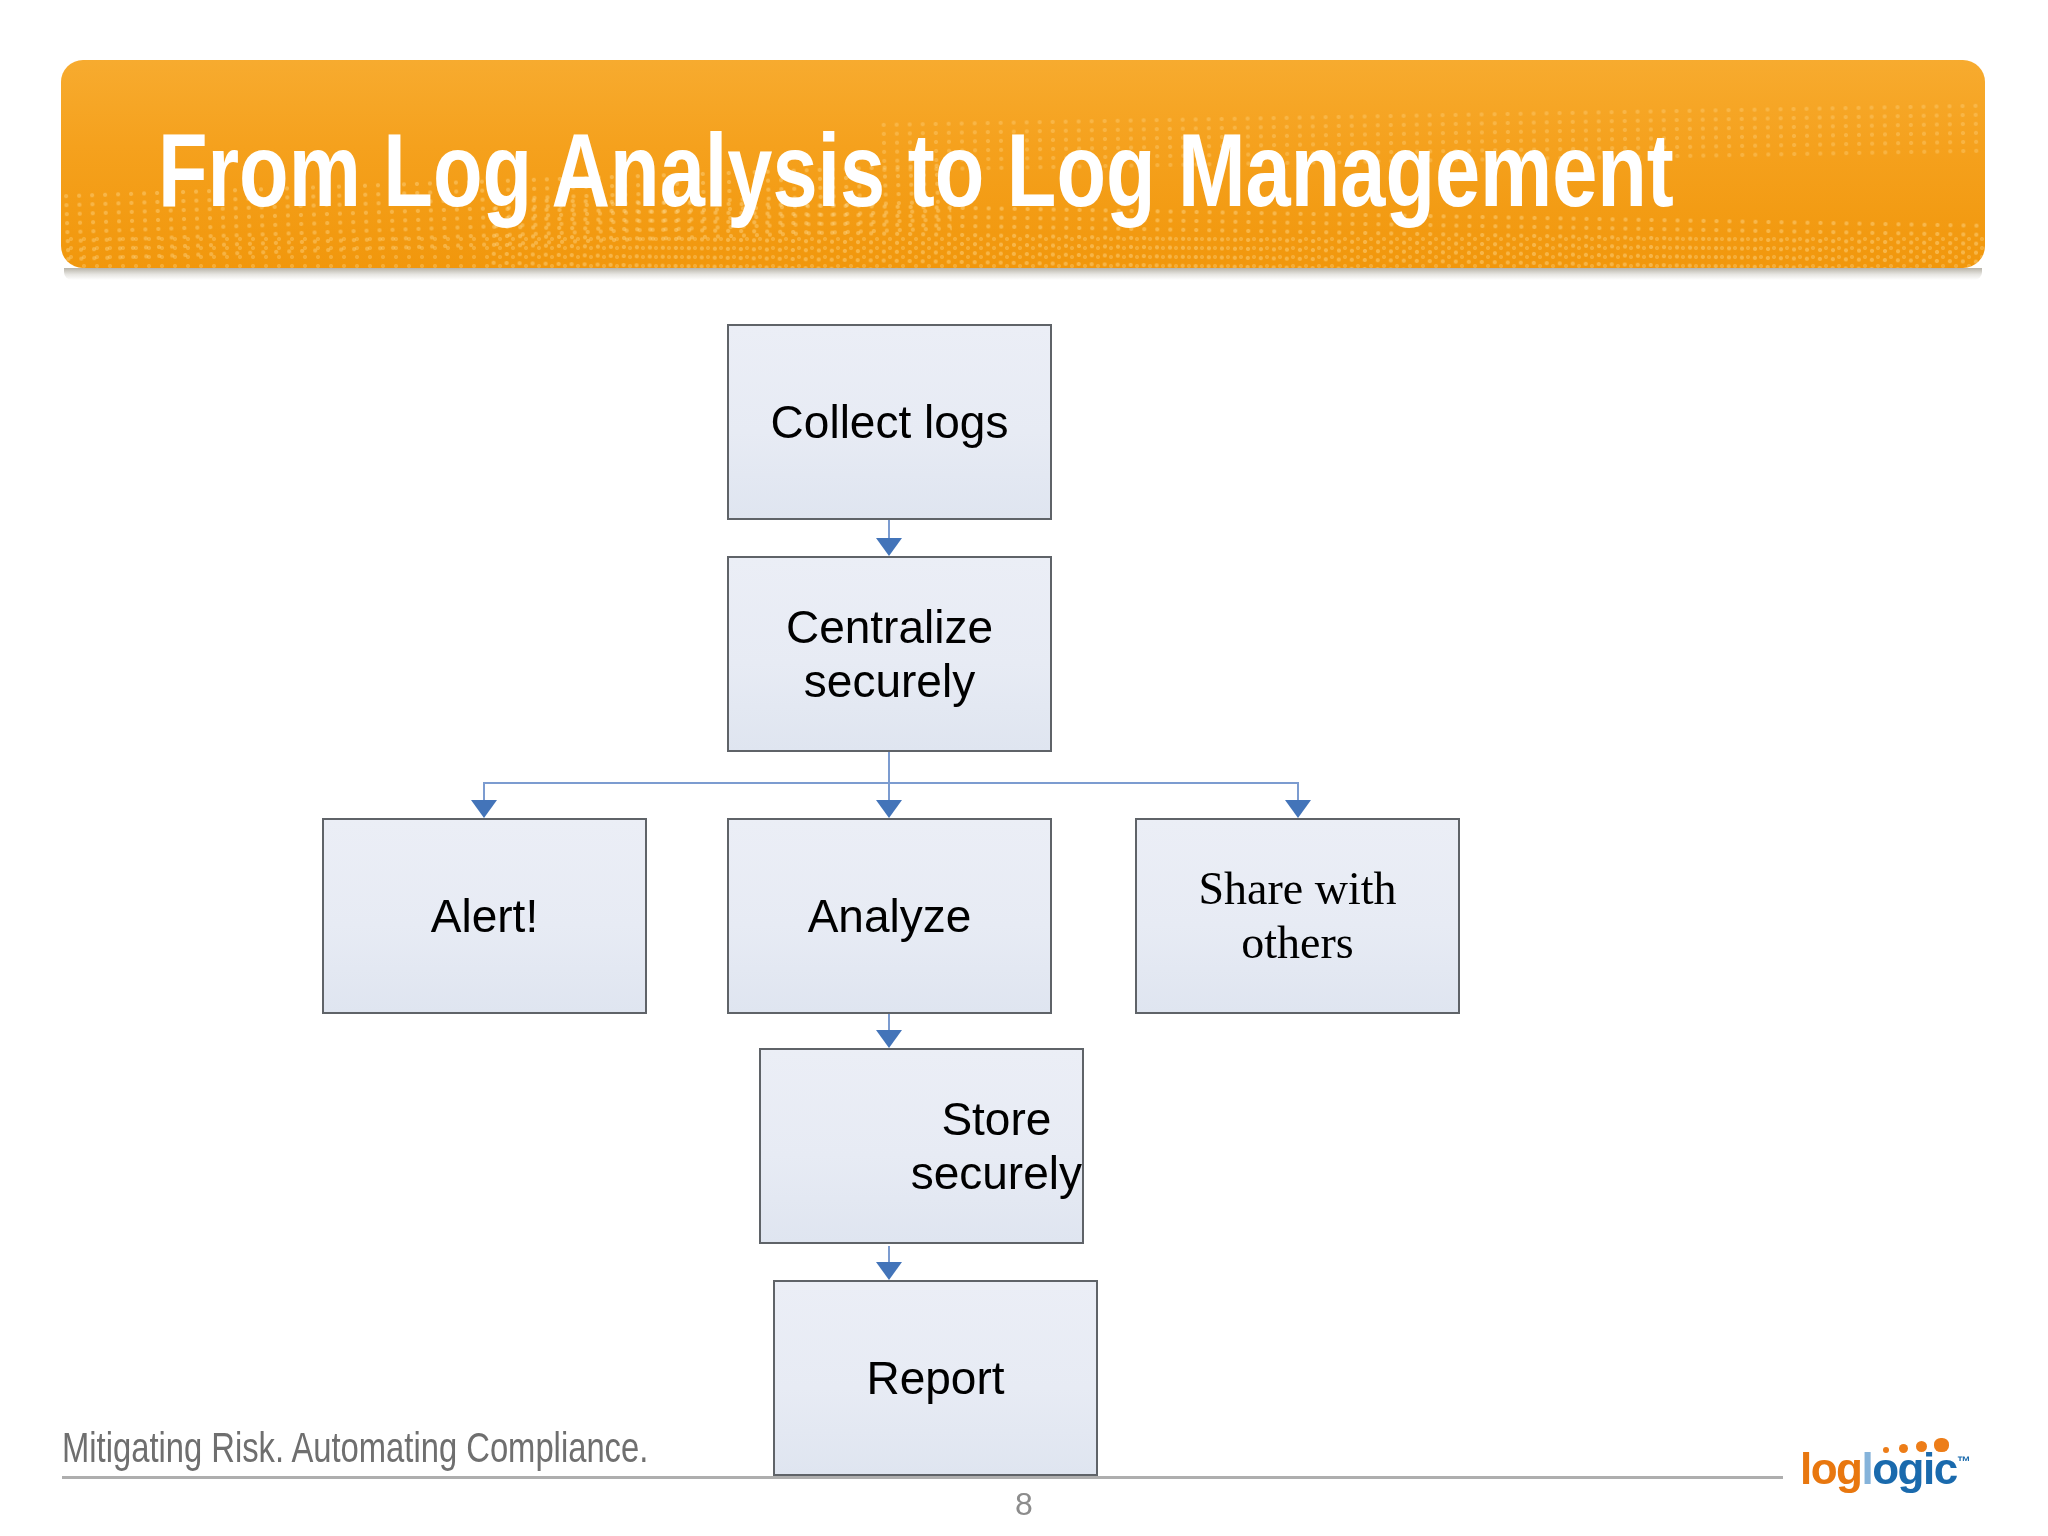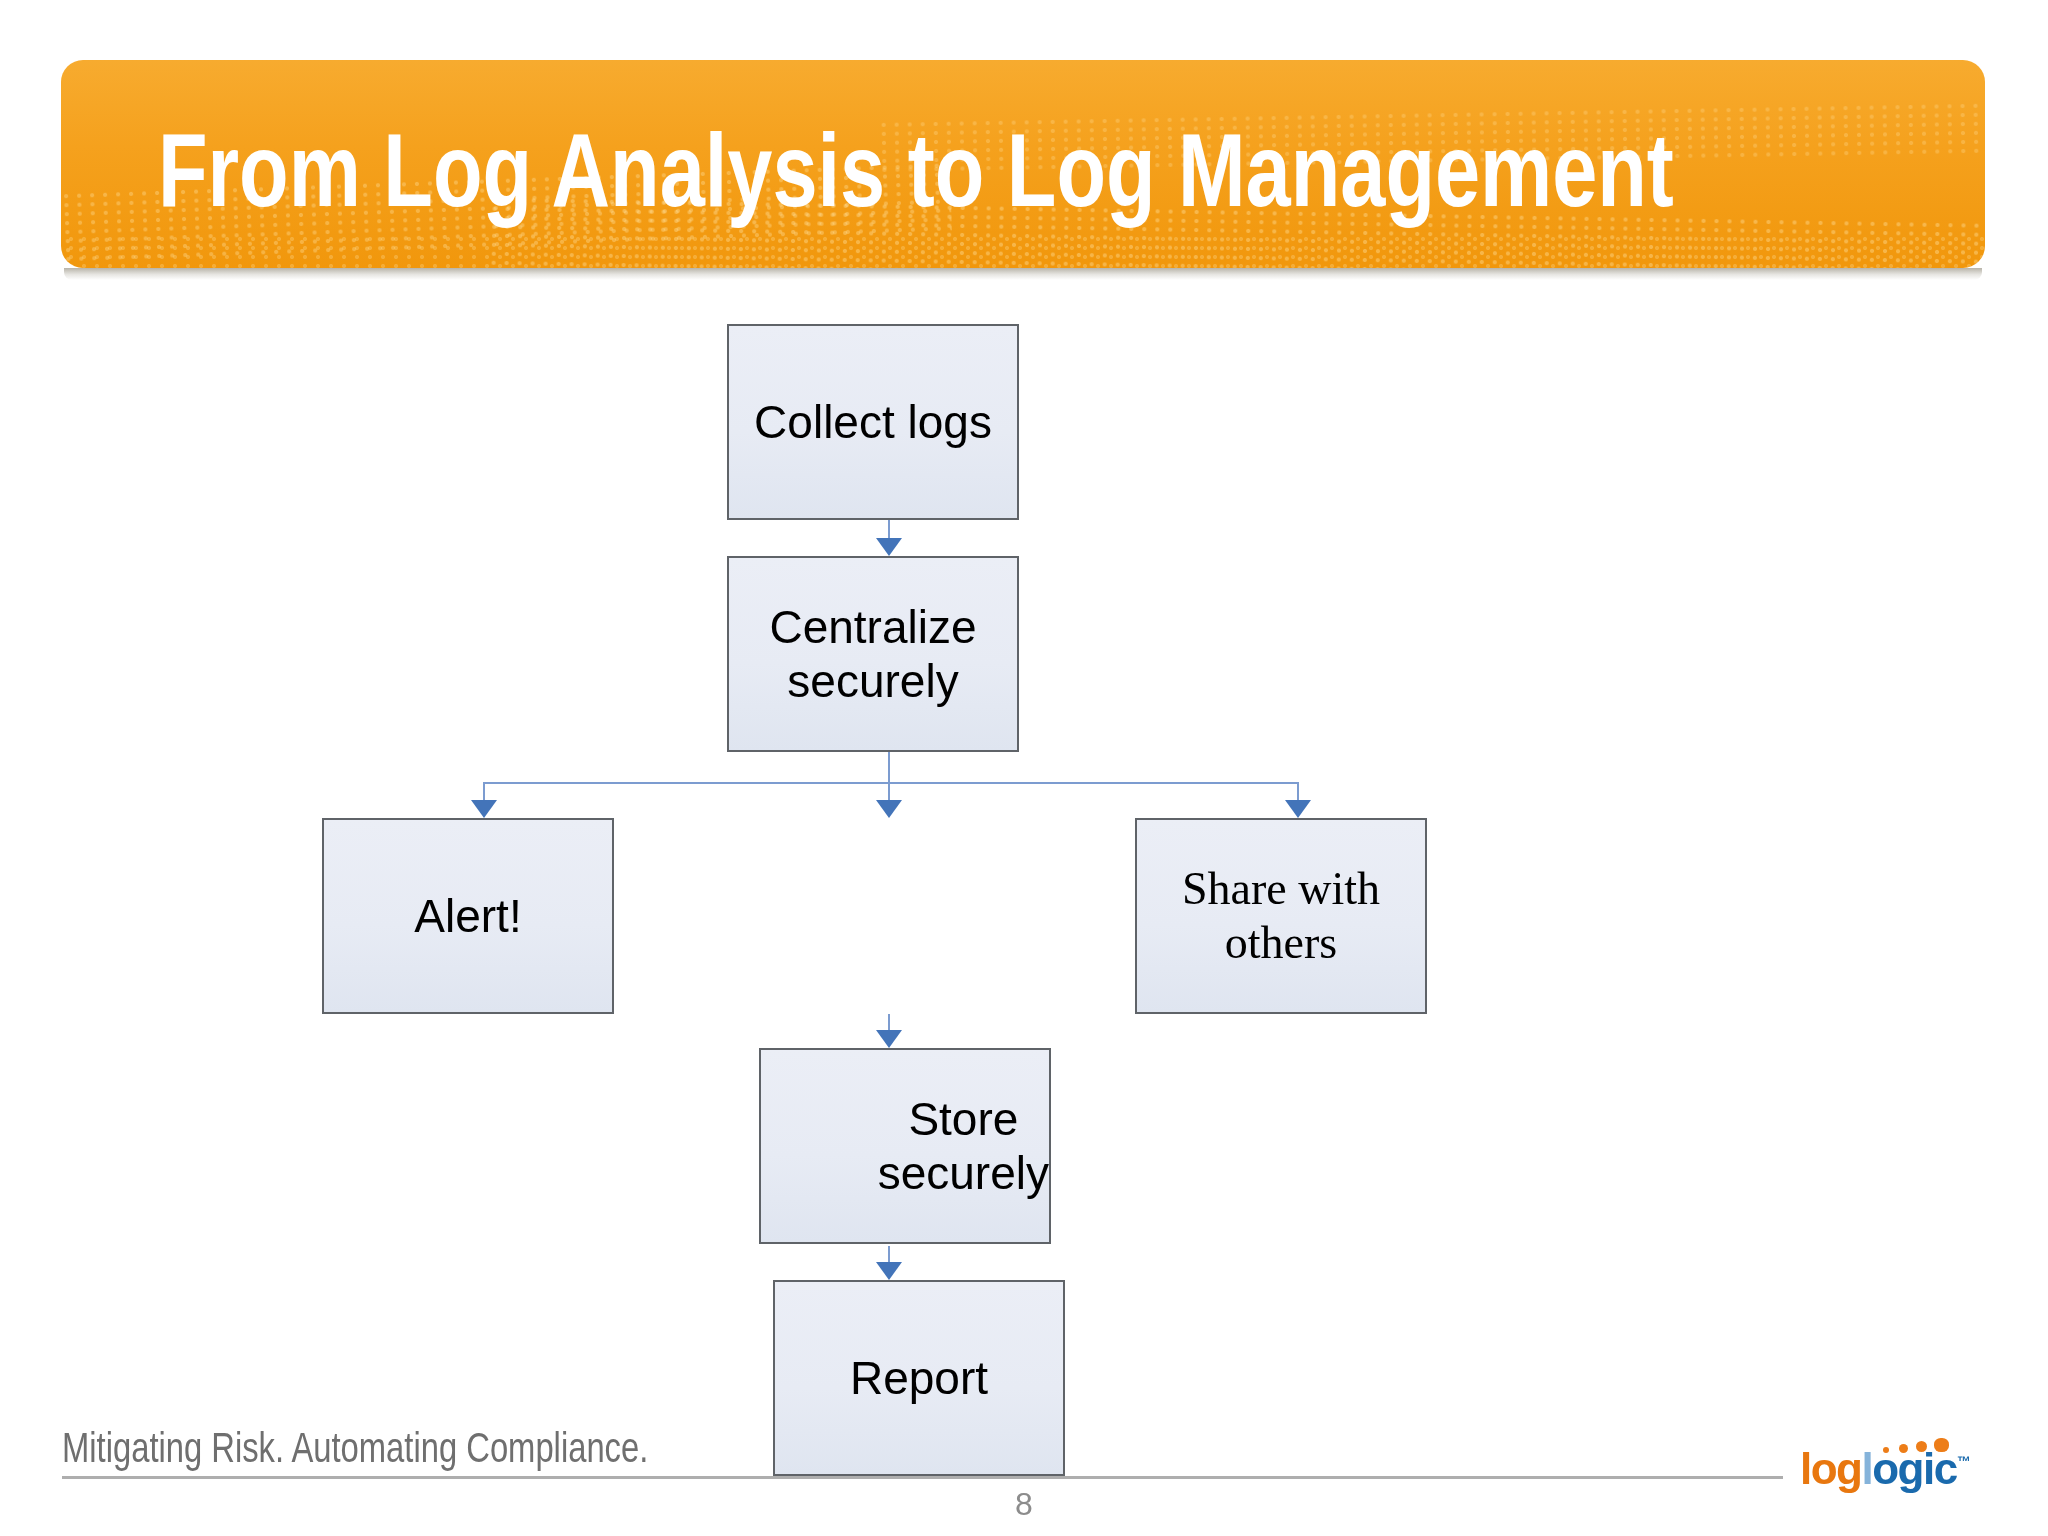--- a/index.html
+++ b/index.html
@@ -33,21 +33,21 @@
   .tex.t4{left:-6px;top:176px;width:1960px;height:40px;opacity:.30;}
   .slide-title{
     position:absolute;left:97px;top:0;height:208px;display:flex;align-items:center;
     color:#ffffff;font-size:104px;font-weight:bold;letter-spacing:0px;
     transform:scaleX(0.78);transform-origin:left center;white-space:nowrap;
     padding-top:6px;
   }
 
   
   .node{
-    position:absolute;width:292px;height:196px;box-sizing:border-box;
+    position:absolute;width:325px;height:196px;box-sizing:border-box;
     background:linear-gradient(180deg,#ebeef6 0%,#e7ebf4 55%,#dfe5f0 100%);
     border:2px solid #5f6368;
     display:flex;align-items:center;justify-content:center;text-align:center;
     font-size:46px;color:#000;line-height:1.18;white-space:pre-line;
     z-index:2;
   }
   .n-collect   {left:727px; top:324px;}
   .n-centralize{left:727px; top:556px;}
   .n-alert     {left:322px; top:818px;}
   .n-analyze   {left:727px; top:818px;}
@@ -124,20 +124,21 @@
   <div class="cline vline" style="left:888px;top:1014px;height:18px;"></div>
   <div class="ahead" style="left:876px;top:1030px;"></div>
 
   <div class="cline vline" style="left:888px;top:1246px;height:16px;"></div>
   <div class="ahead" style="left:876px;top:1262px;"></div>
 
   <div class="node n-collect"><span>Collect logs</span></div>
   <div class="node n-centralize"><span>Centralize
 securely</span></div>
   <div class="node n-alert"><span>Alert!</span></div>
+  <div class="node n-analyze"><span>Analyze</span></div>
   <div class="node n-share"><span>Share with
 others</span></div>
   <div class="node n-store"><span>Store
 securely</span></div>
   <div class="node n-report"><span>Report</span></div>
 
   <div class="tagline">Mitigating Risk. Automating Compliance.</div>
   <div class="page-number">8</div>
 
   <div class="logo">

